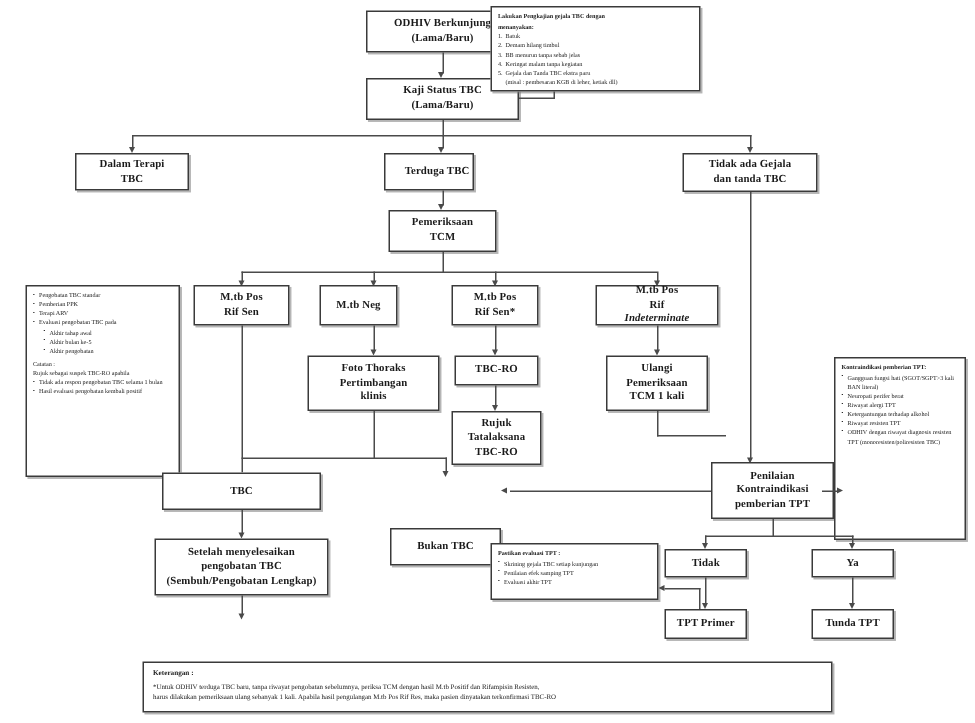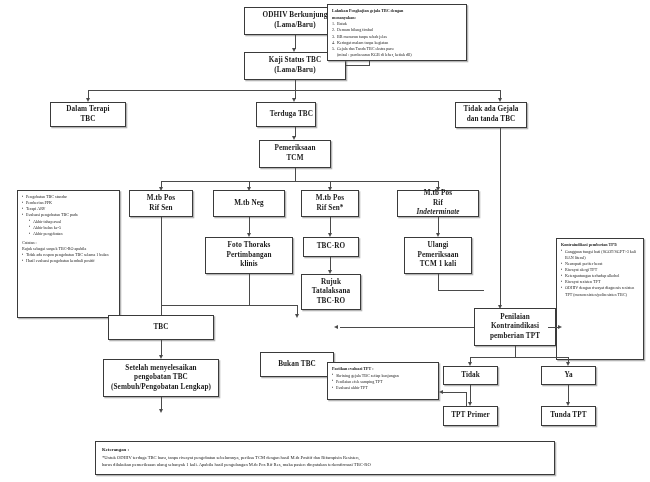--- a/index.html
+++ b/index.html
@@ -132,21 +132,21 @@
 
   <div class="node" style="left:50px;top:102px;width:76px;height:25px;">
     <span>Dalam Terapi</span>
     <span>TBC</span>
   </div>
 
   <div class="node" style="left:256px;top:102px;width:60px;height:25px;align-items:flex-end;">
     <span>Terduga TBC</span>
   </div>
 
-  <div class="node" style="left:455px;top:102px;width:72px;height:26px;">
+  <div class="node" style="left:455px;top:102px;width:90px;height:26px;">
     <span>Tidak ada Gejala</span>
     <span>dan tanda TBC</span>
   </div>
 
   <div class="ln lnv" style="left:294.5px;top:127px;height:10px;"></div>
   <div class="arw arw-d" style="left:292.4px;top:136px;"></div>
 
   <div class="node" style="left:259px;top:140px;width:72px;height:28px;">
     <span>Pemeriksaan</span>
     <span>TCM</span>
@@ -165,21 +165,21 @@
   <div class="arw arw-d" style="left:328px;top:187px;"></div>
 
   <div class="ln lnv" style="left:438px;top:181px;height:7px;"></div>
   <div class="arw arw-d" style="left:436px;top:187px;"></div>
 
   <div class="node" style="left:129px;top:190px;width:64px;height:27px;">
     <span>M.tb Pos</span>
     <span>Rif Sen</span>
   </div>
 
-  <div class="node" style="left:213px;top:190px;width:72px;height:27px;">
+  <div class="node" style="left:213px;top:190px;width:52px;height:27px;">
     <span>M.tb Neg</span>
   </div>
 
   <div class="node" style="left:301px;top:190px;width:58px;height:27px;">
     <span>M.tb Pos</span>
     <span>Rif Sen*</span>
   </div>
 
   <div class="node" style="left:397px;top:190px;width:82px;height:27px;">
     <span>M.tb Pos</span>

